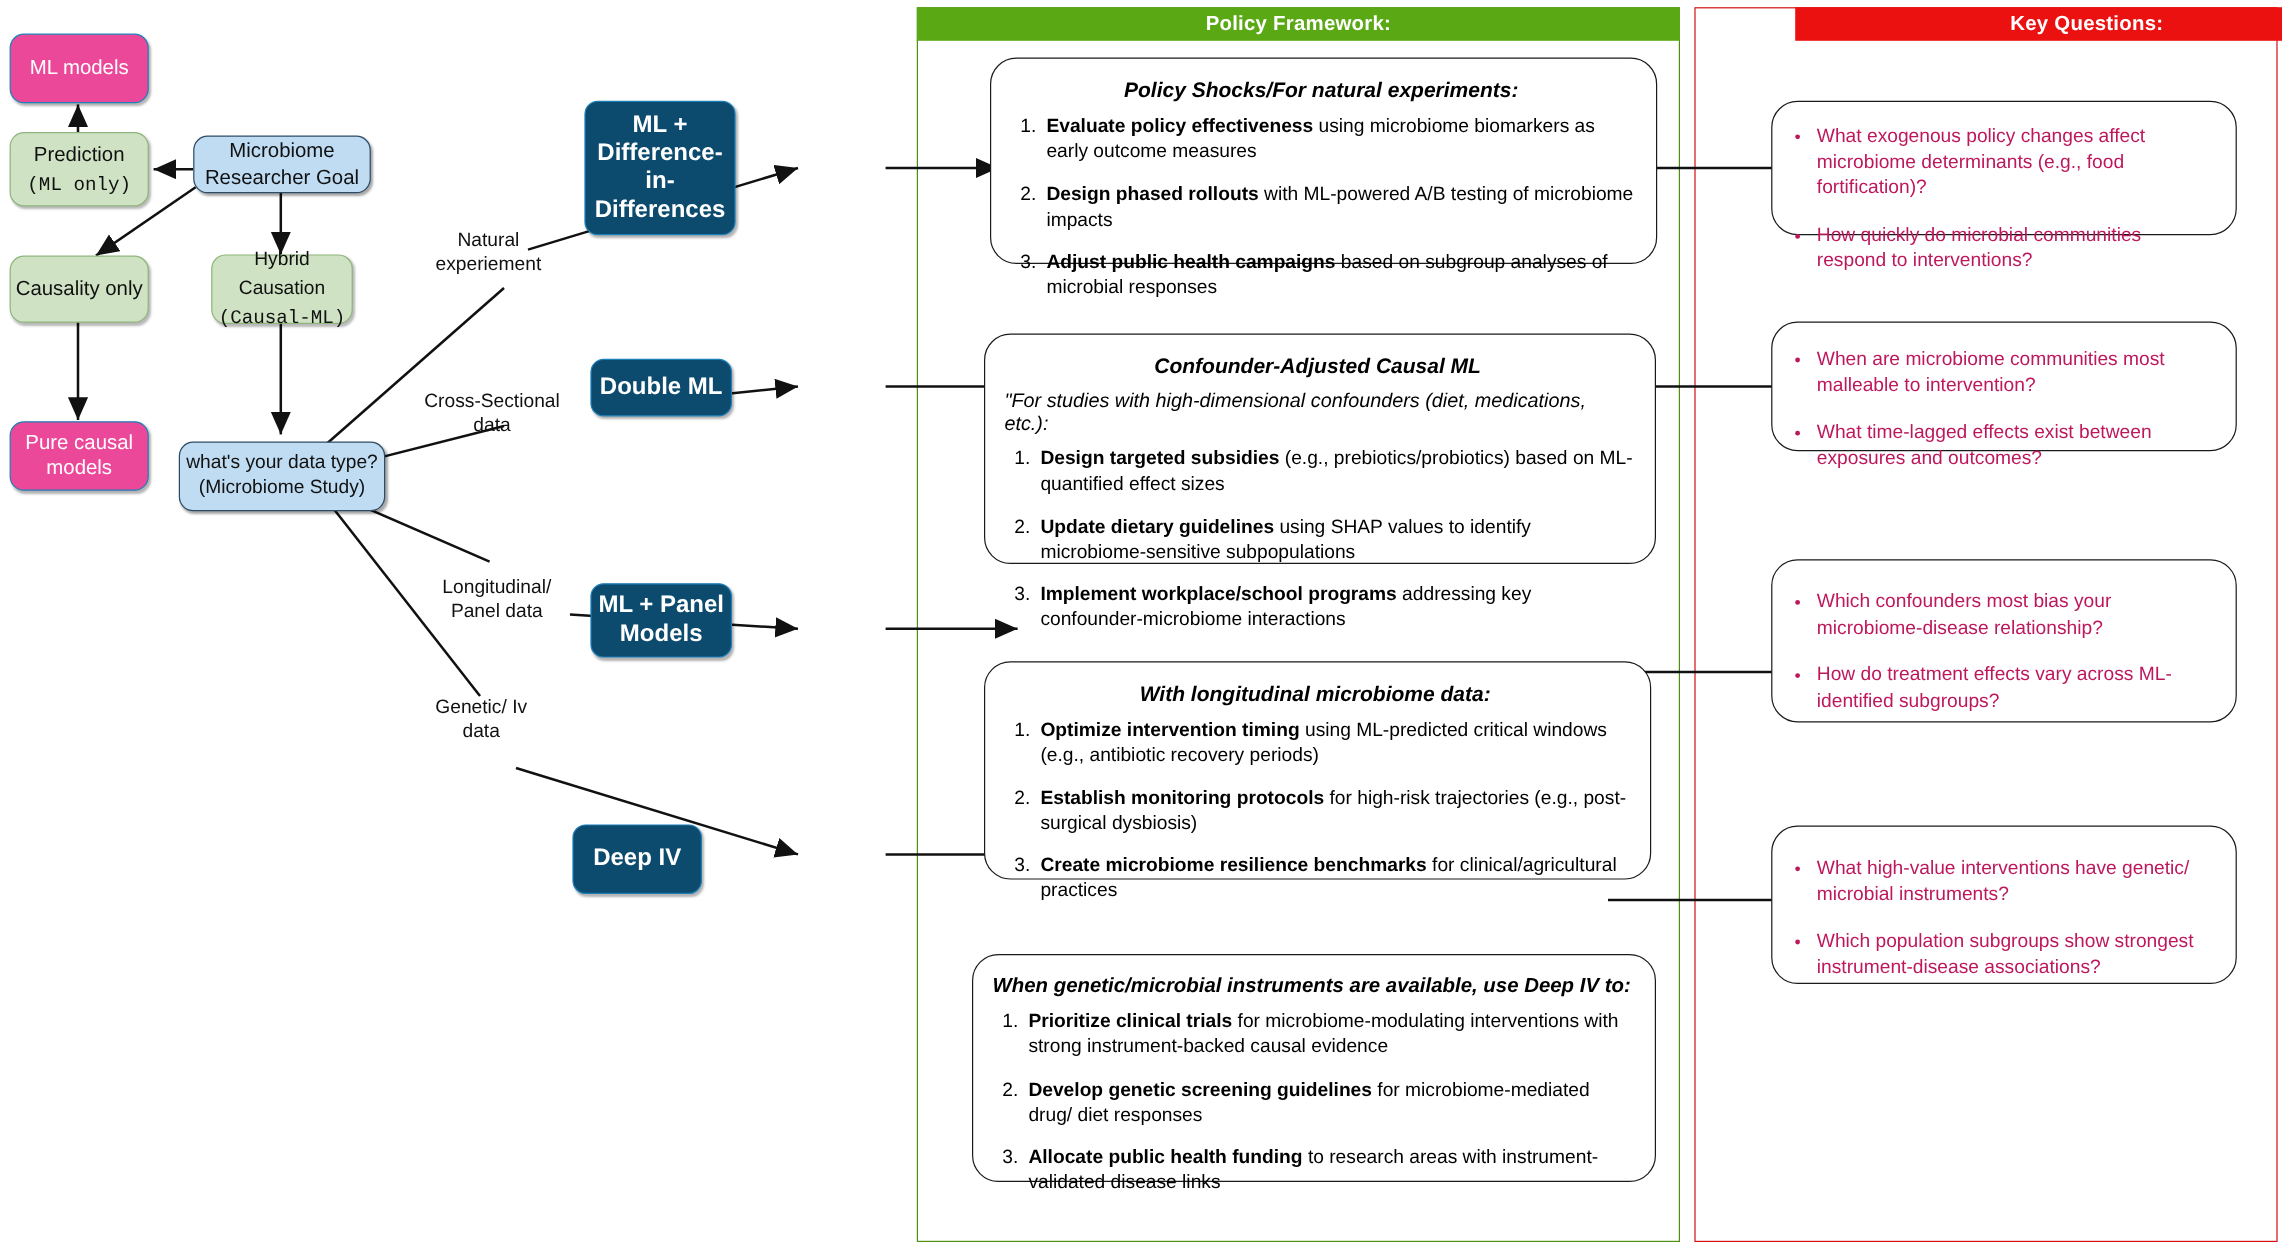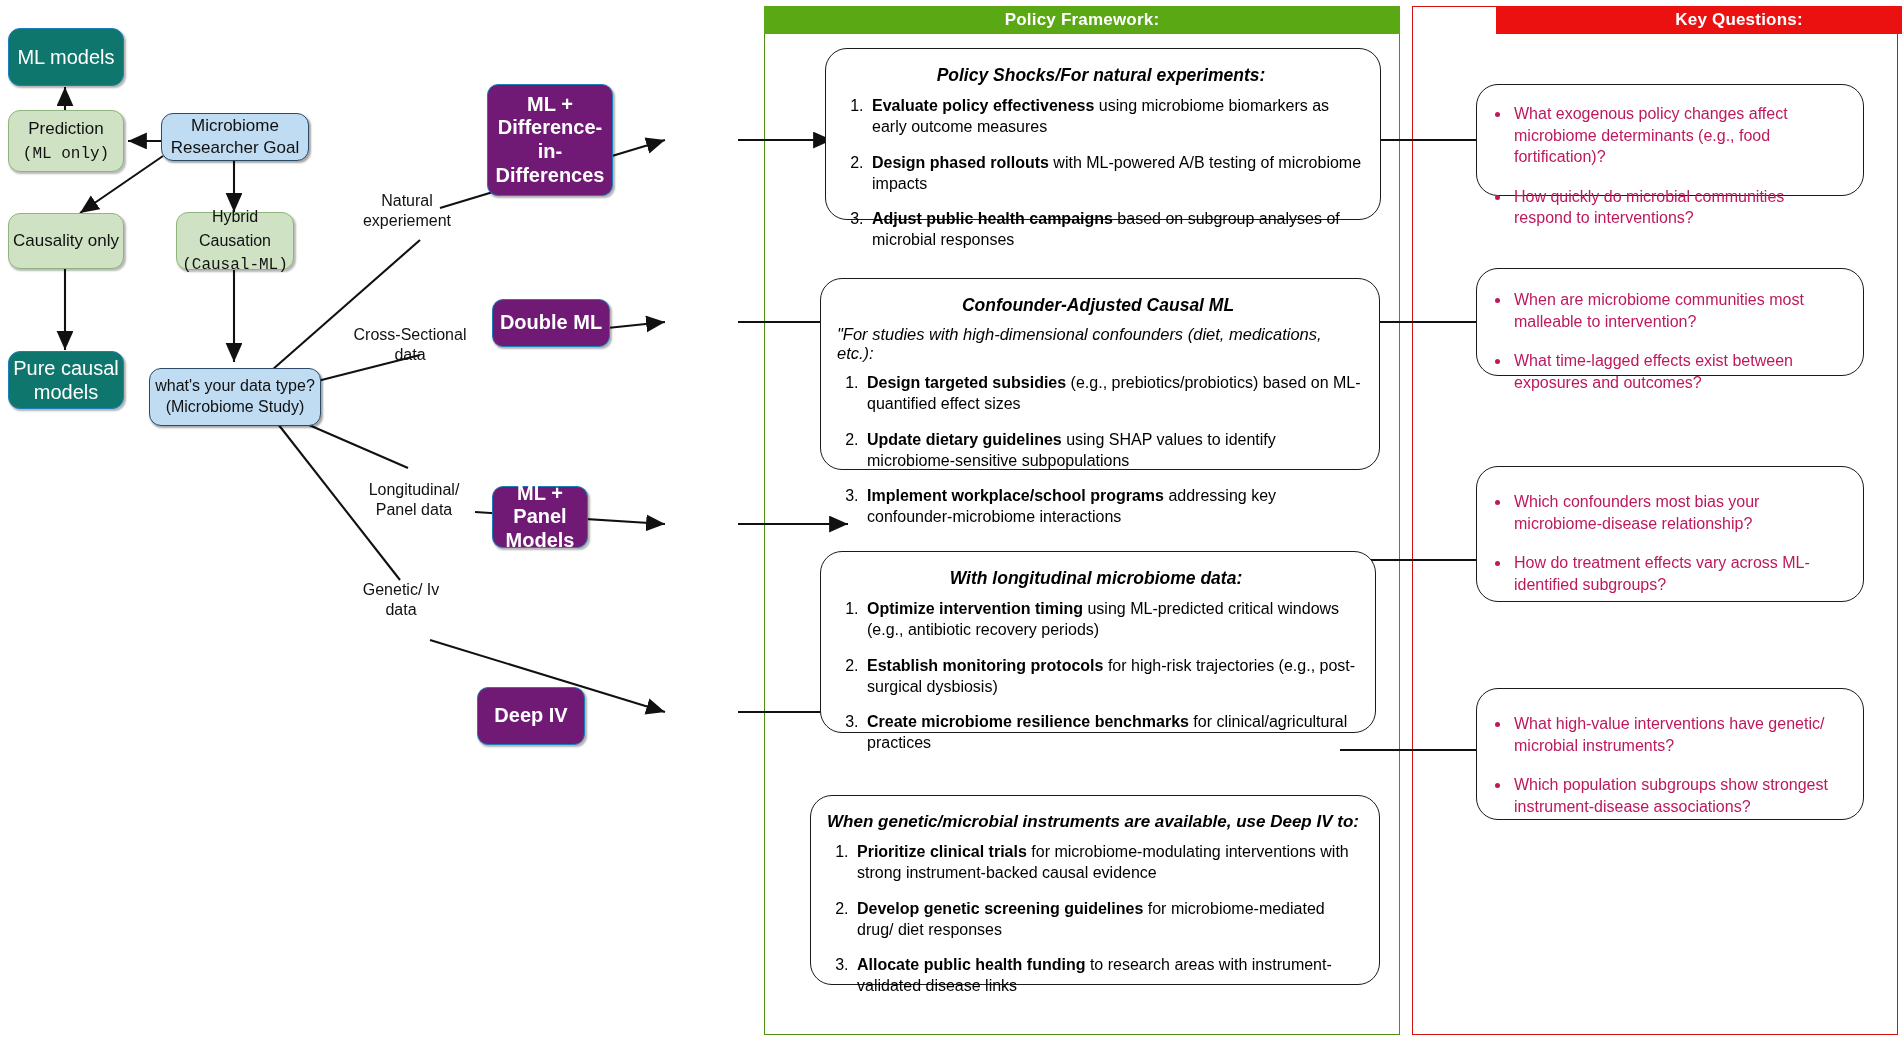--- a/index.html
+++ b/index.html
@@ -15,45 +15,45 @@
   svg.edges { position:absolute; left:0; top:0; width:1902px; height:1041px; pointer-events:none; }
 
   
   .node {
     position:absolute;
     display:flex; align-items:center; justify-content:center;
     text-align:center;
     border-radius:12px;
   }
   .node-blue {
-    background:#0f766e;
+    background:#ec4899;
     border:1.5px solid #1c7fb8;
     color:#ffffff;
-    font-size:20px;
+    font-size:17px;
     line-height:1.22;
     box-shadow:1.5px 2px 2px rgba(0,0,0,0.30);
   }
   .node-green {
     background:#cfe3c4;
     border:1.5px solid #8fb57c;
     color:#111111;
     font-size:17px;
     line-height:1.5;
     box-shadow:1.5px 2px 2px rgba(0,0,0,0.28);
   }
   .node-lightblue {
     background:#bfdcf3;
     border:1.5px solid #2c4b66;
     color:#111111;
     font-size:17px;
     line-height:1.3;
     box-shadow:1.5px 2px 2px rgba(0,0,0,0.35);
   }
   .node-method {
-    background:#701a75;
+    background:#0c4a6e;
     border:1.5px solid #1c7fb8;
     color:#ffffff;
     font-weight:bold;
     font-size:20px;
     line-height:1.18;
     border-radius:11px;
     box-shadow:1.5px 2px 2px rgba(0,0,0,0.30);
   }
   .mono { font-family:"Liberation Mono", monospace; font-size:16px; }
 
@@ -210,21 +210,21 @@
     <span style="white-space:pre-line;">ML +
 Difference-
 in-
 Differences</span>
   </div>
 
   <div class="node node-method" style="left:492px; top:299px; width:118px; height:48px;">
     <span style="white-space:pre-line;">Double ML</span>
   </div>
 
-  <div class="node node-method" style="left:492px; top:486px; width:96px; height:62px;">
+  <div class="node node-method" style="left:492px; top:486px; width:118px; height:62px;">
     <span style="white-space:pre-line;">ML + Panel
 Models</span>
   </div>
 
   <div class="node node-method" style="left:477px; top:687px; width:108px; height:58px;">
     <span style="white-space:pre-line;">Deep IV</span>
   </div>
 
   <div class="card" style="left:825px; top:48px; width:556px; height:172px;">
     <div class="card-title">Policy Shocks/For natural experiments:</div>

